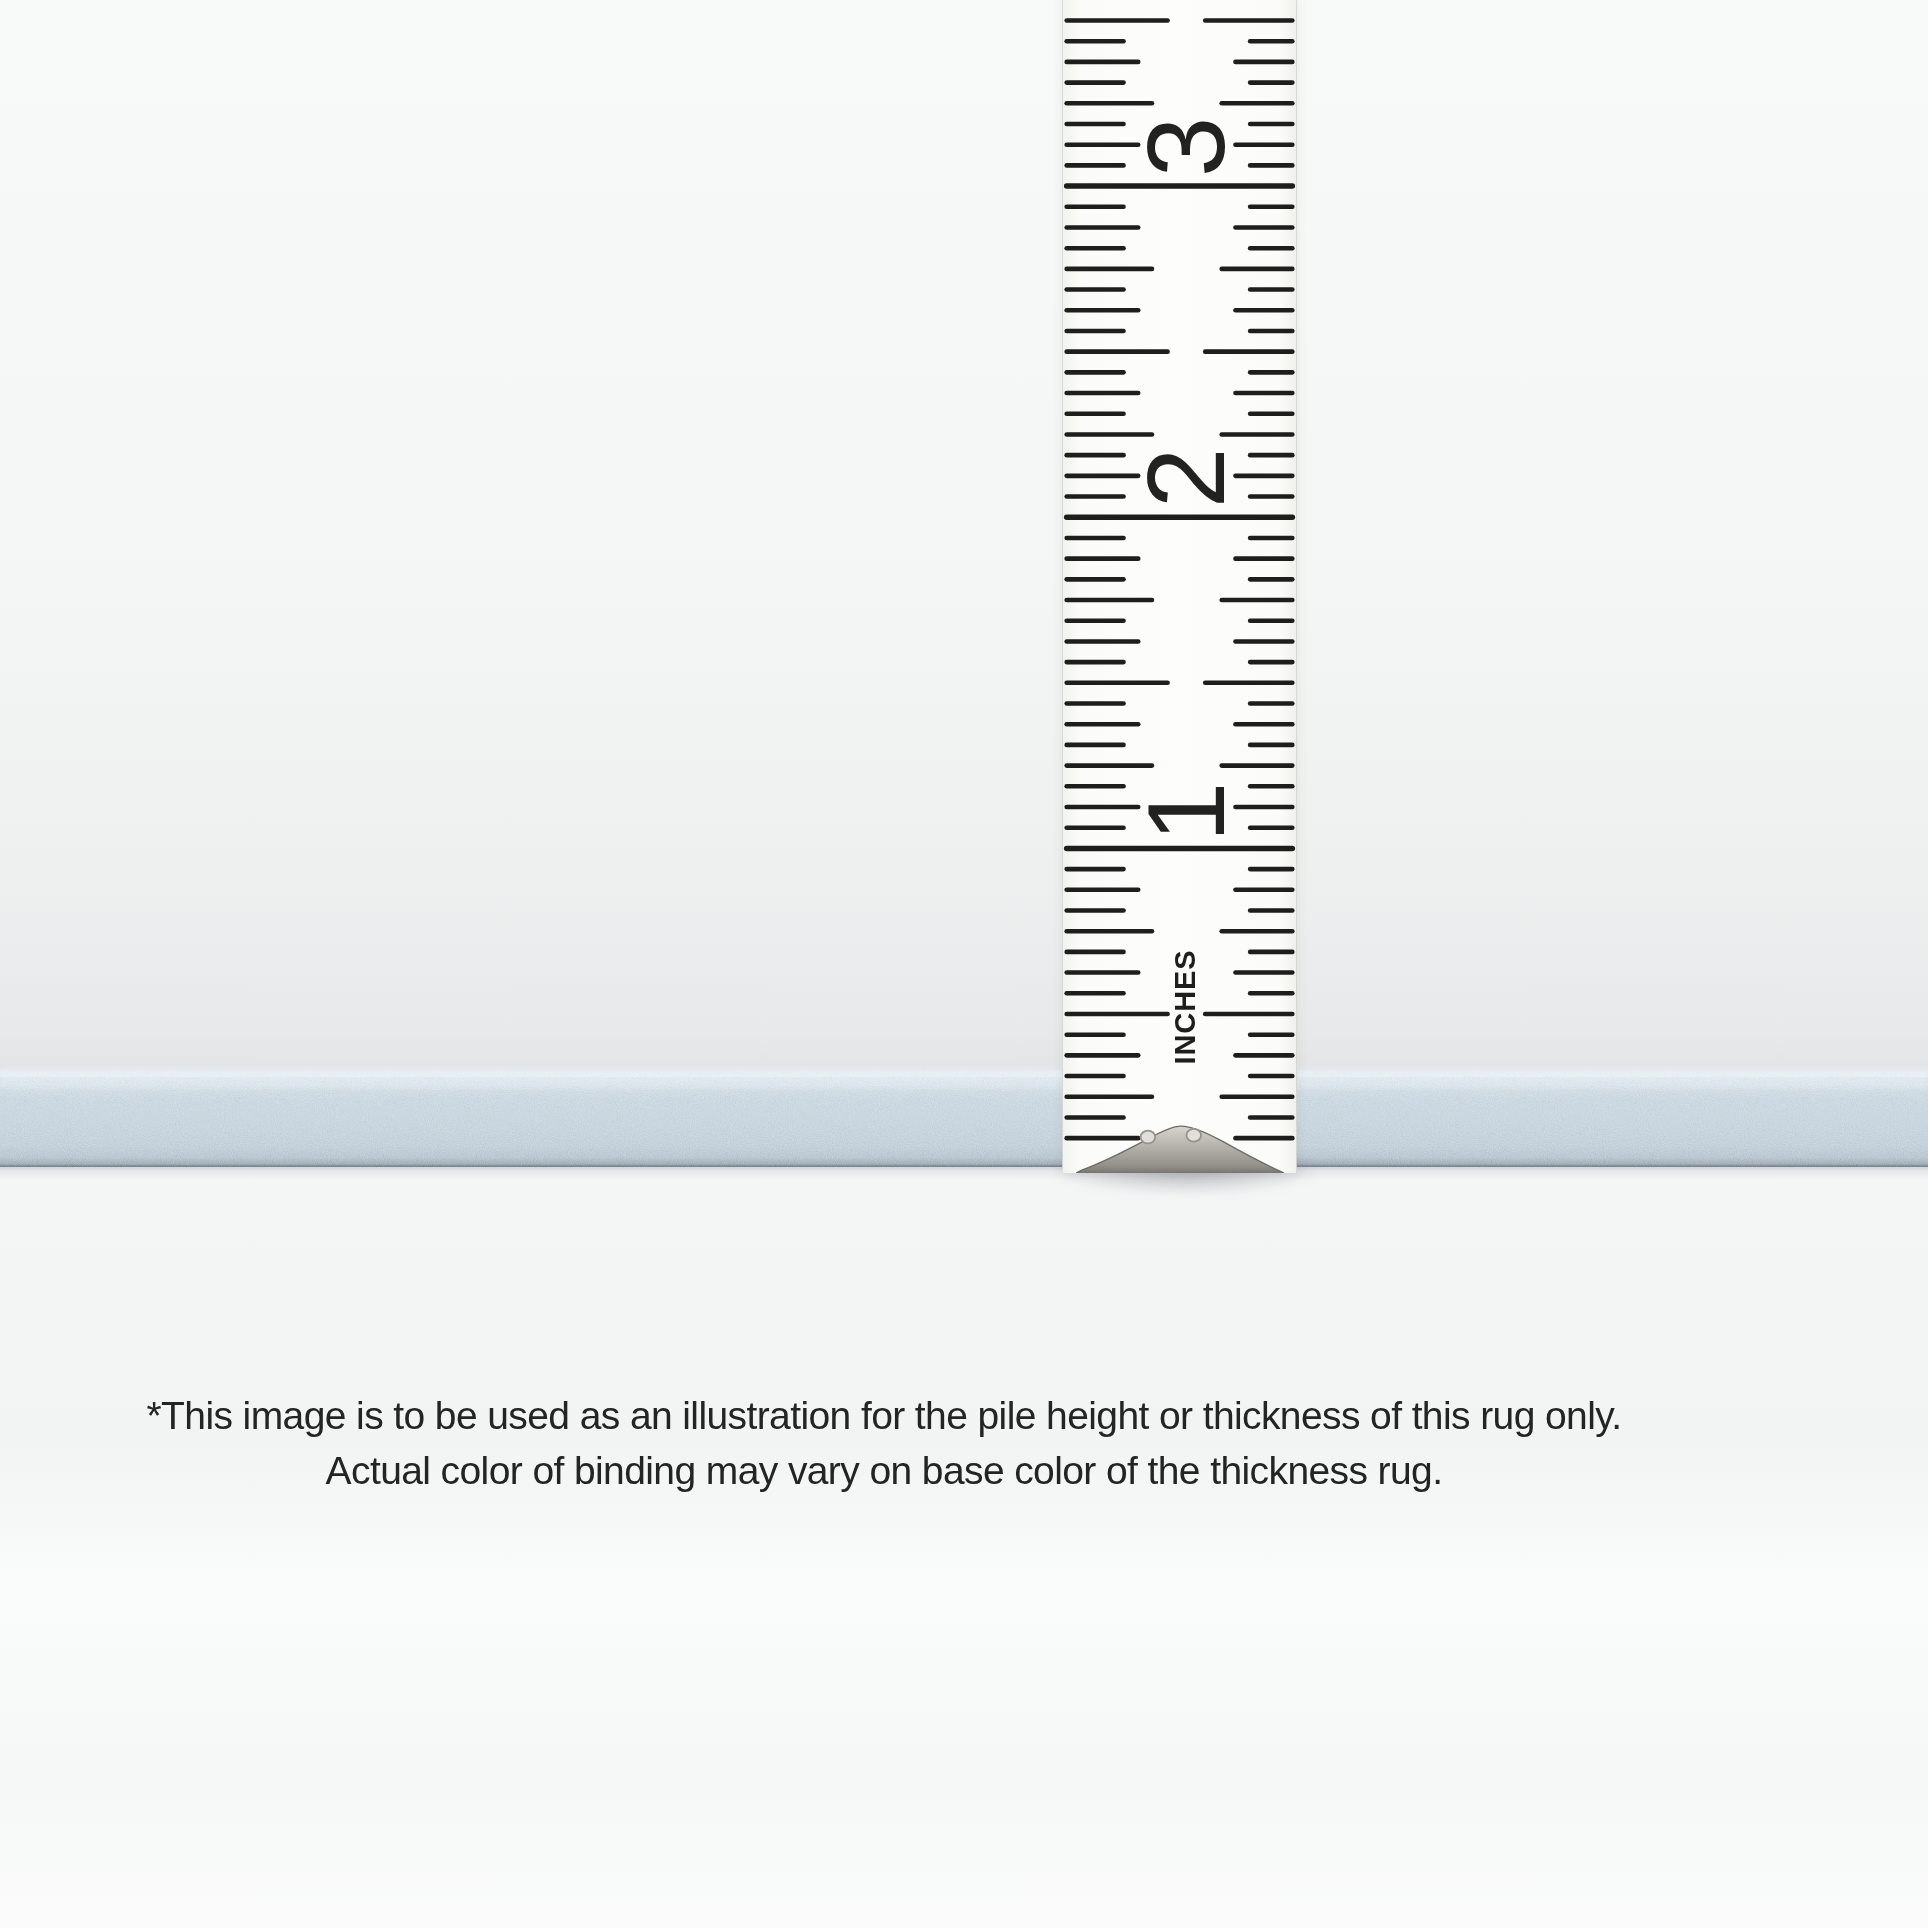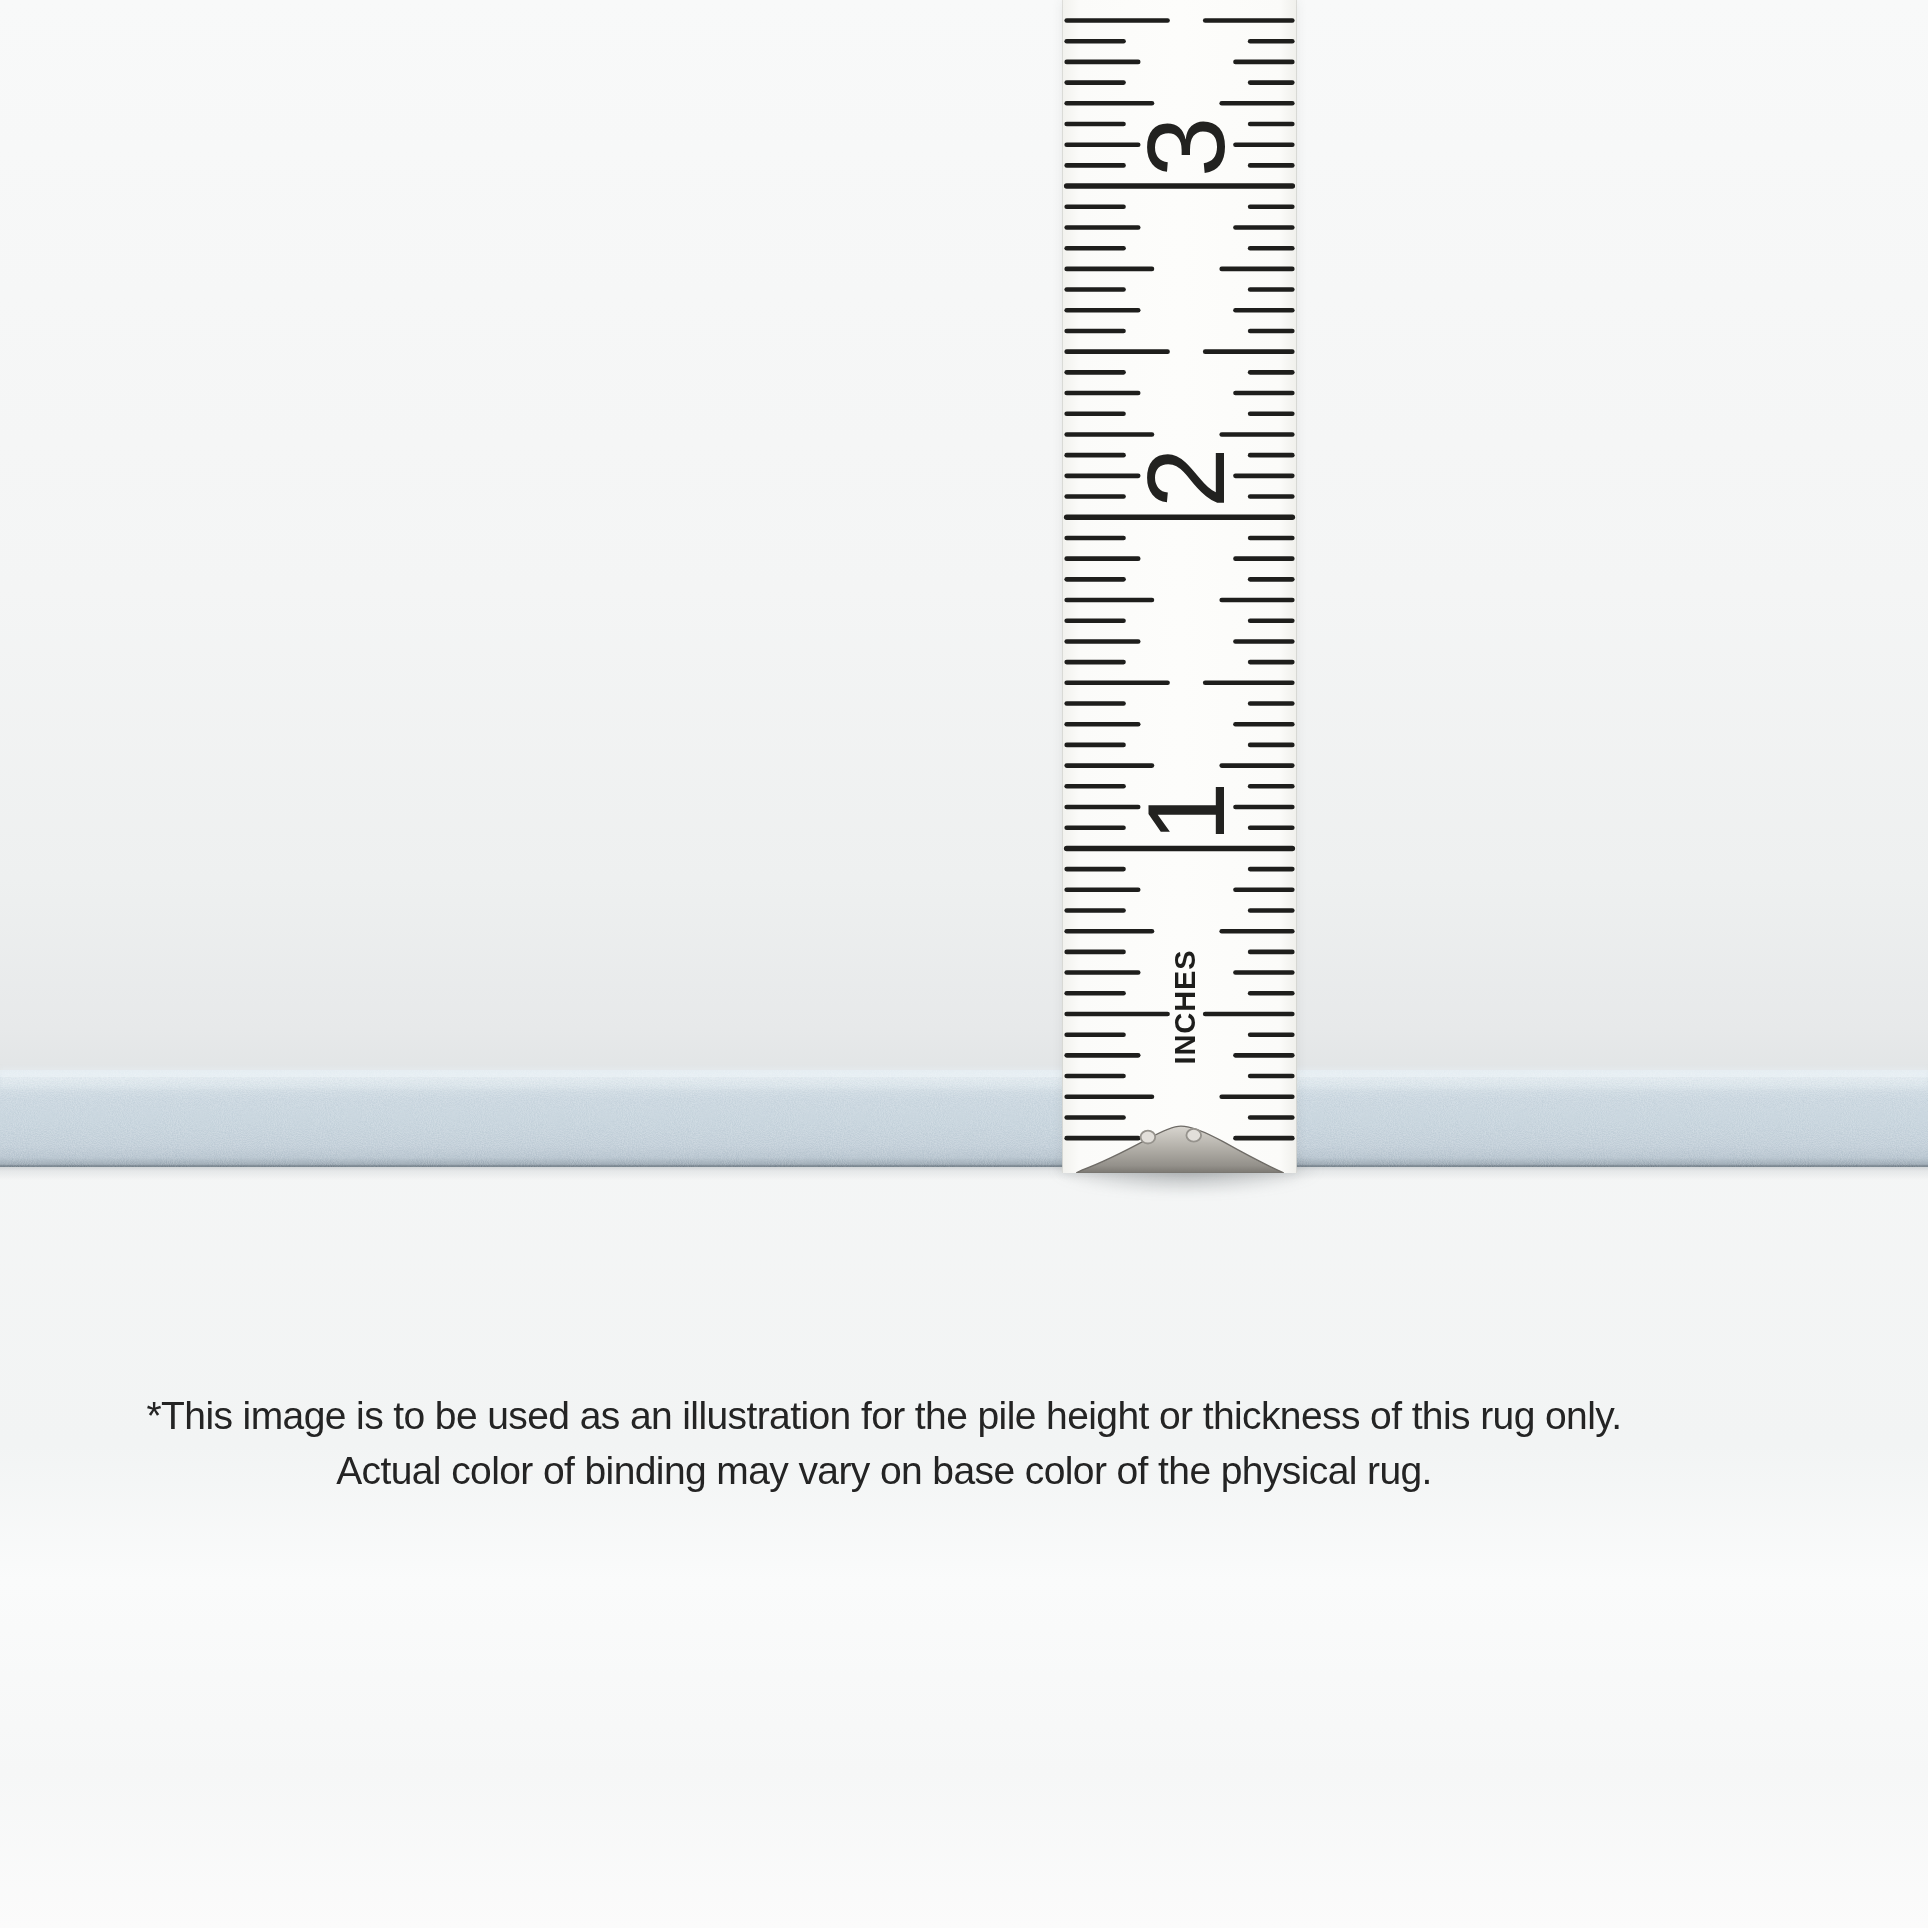--- a/index.html
+++ b/index.html
@@ -188,17 +188,17 @@
         </linearGradient>
       </defs>
       <path d="M 2,52 L 8,49 C 30,41 54,29 80,15 C 98,5 109,1 116,1 C 127,1 142,7 162,18 C 187,32 210,44 228,52 Z" fill="url(#metalGrad)" stroke="#6e6b66" stroke-width="1.5"></path>
       <ellipse cx="80" cy="13" rx="8" ry="7" fill="#e2dfda" stroke="#96938d" stroke-width="2"></ellipse>
       <ellipse cx="130" cy="11" rx="8" ry="7" fill="#e2dfda" stroke="#96938d" stroke-width="2"></ellipse>
     </svg>
   </div>
 
   <div class="caption">
     <p>*This image is to be used as an illustration for the pile height or thickness of this rug only.</p>
-    <p>Actual color of binding may vary on base color of the physical rug.</p>
+    <p>Actual color of binding may vary on base color of the thickness rug.</p>
   </div>
 
 </div>
 
 
 </body></html>

